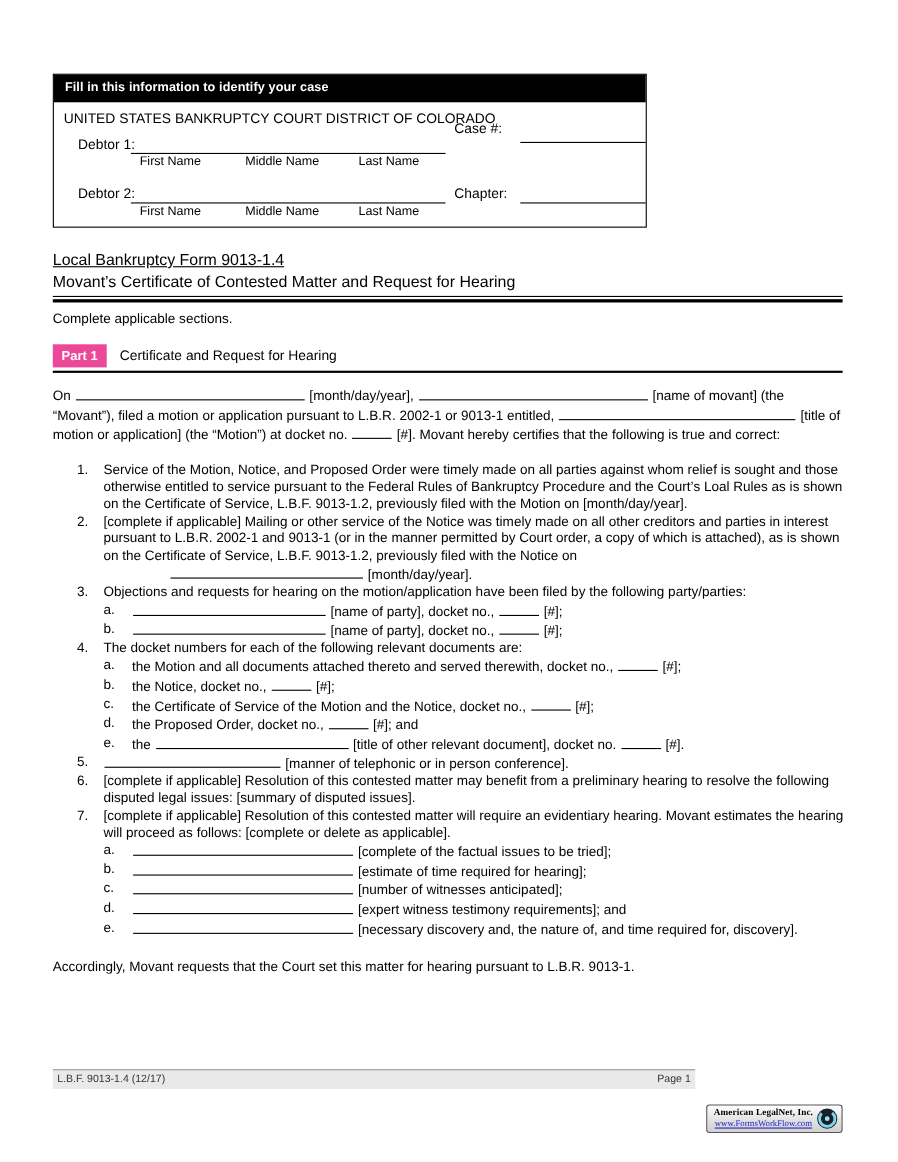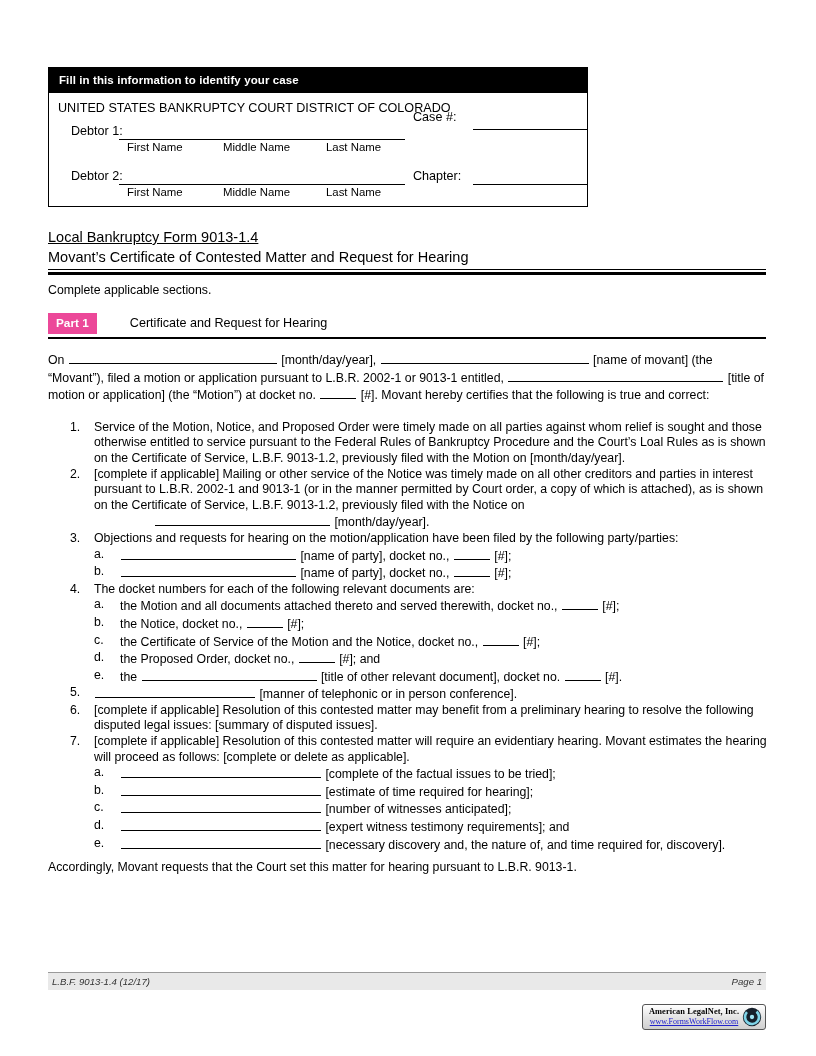--- a/index.html
+++ b/index.html
@@ -141,21 +141,20 @@
     color: #fff;
     font-size: 11.8px;
     font-weight: bold;
     padding: 3px 8px 4px 8px;
     white-space: nowrap;
   }
   .part-label {
     font-size: 12.6px;
     padding: 3px 0 0 12px;
     white-space: nowrap;
-    margin-left: 21px;
   }
   .part-rule {
     border-top: 2px solid #000;
     margin-top: 3px;
   }
 
   
   .body-wrap {
     position: absolute;
     left: 48px;
@@ -209,34 +208,33 @@
   }
   ol.sub > li > .num {
     position: absolute;
     left: 0;
     top: 0;
   }
   .blankline-indent {
     display: block;
   }
   .closing {
-    margin-top: 7px;
+    margin-top: 19px;
     font-size: 12.3px;
   }
 
   
   .footer-bar {
     position: absolute;
     left: 48px;
     top: 972px;
-    width: 718px;
+    width: 584px;
     height: 17px;
     background: #e9e9e9;
     border-top: 1px solid #9a9a9a;
-    font-style: italic;
   }
   .footer-left {
     position: absolute;
     left: 4px;
     top: 3px;
     font-size: 9.6px;
     color: #333;
   }
   .footer-right {
     position: absolute;

